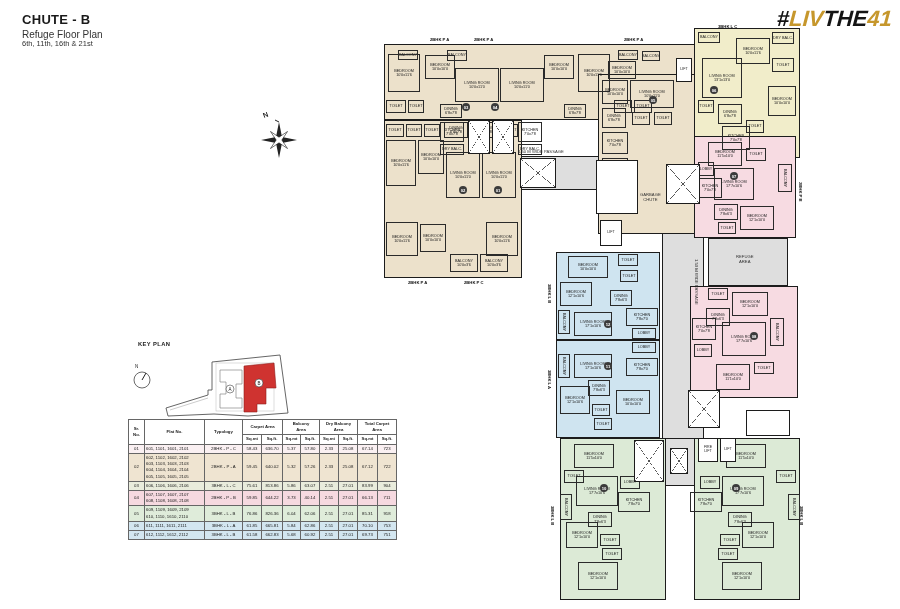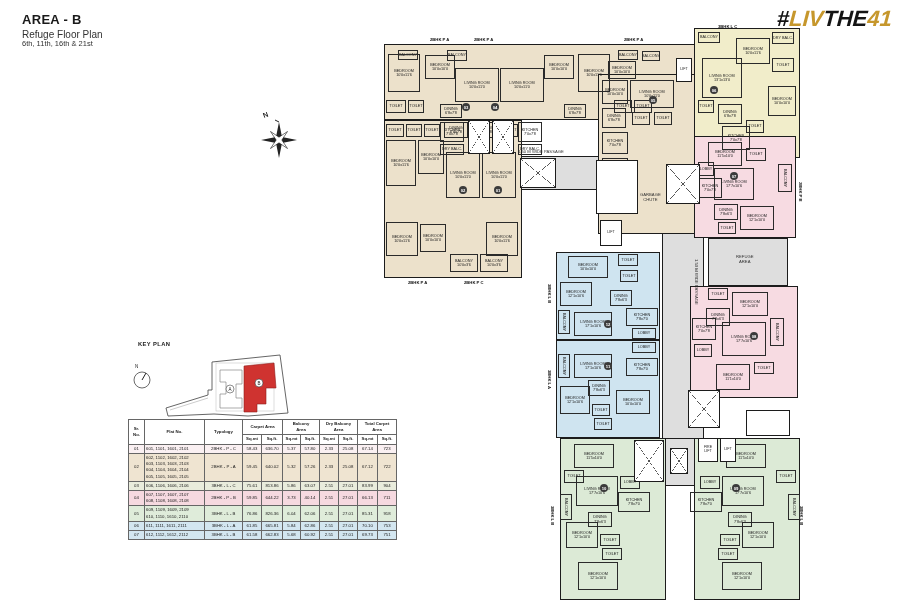--- a/index.html
+++ b/index.html
@@ -48,21 +48,21 @@
   #fp .ptext{position:absolute;font-size:4.2px;font-weight:bold;color:#111;white-space:pre-line;
              text-align:center;z-index:4;}
   #fp .ptext.vert{writing-mode:vertical-rl;}
   #fp .ptext.plain{font-weight:normal;color:#333;}
 </style>
 </head>
 <body>
 
 <div id="canvas">
 
-  <div class="title">AREA - B</div>
+  <div class="title">CHUTE - B</div>
   <div class="sub1">Refuge Floor Plan</div>
   <div class="sub2">6th, 11th, 16th &amp; 21st</div>
 
   <div class="logo"><span class="k">#</span><span class="g">LIV</span><span class="k">THE</span><span class="g">41</span></div>
   <div class="logo-bar"></div>
   <div class="logo-bar-tip"></div>
 
   <svg class="compass" viewBox="0 0 46 58">
     <text x="8" y="12" font-size="7" font-weight="bold" fill="#111" transform="rotate(-20 8 12)">N</text>
     <g transform="translate(23,34)">

